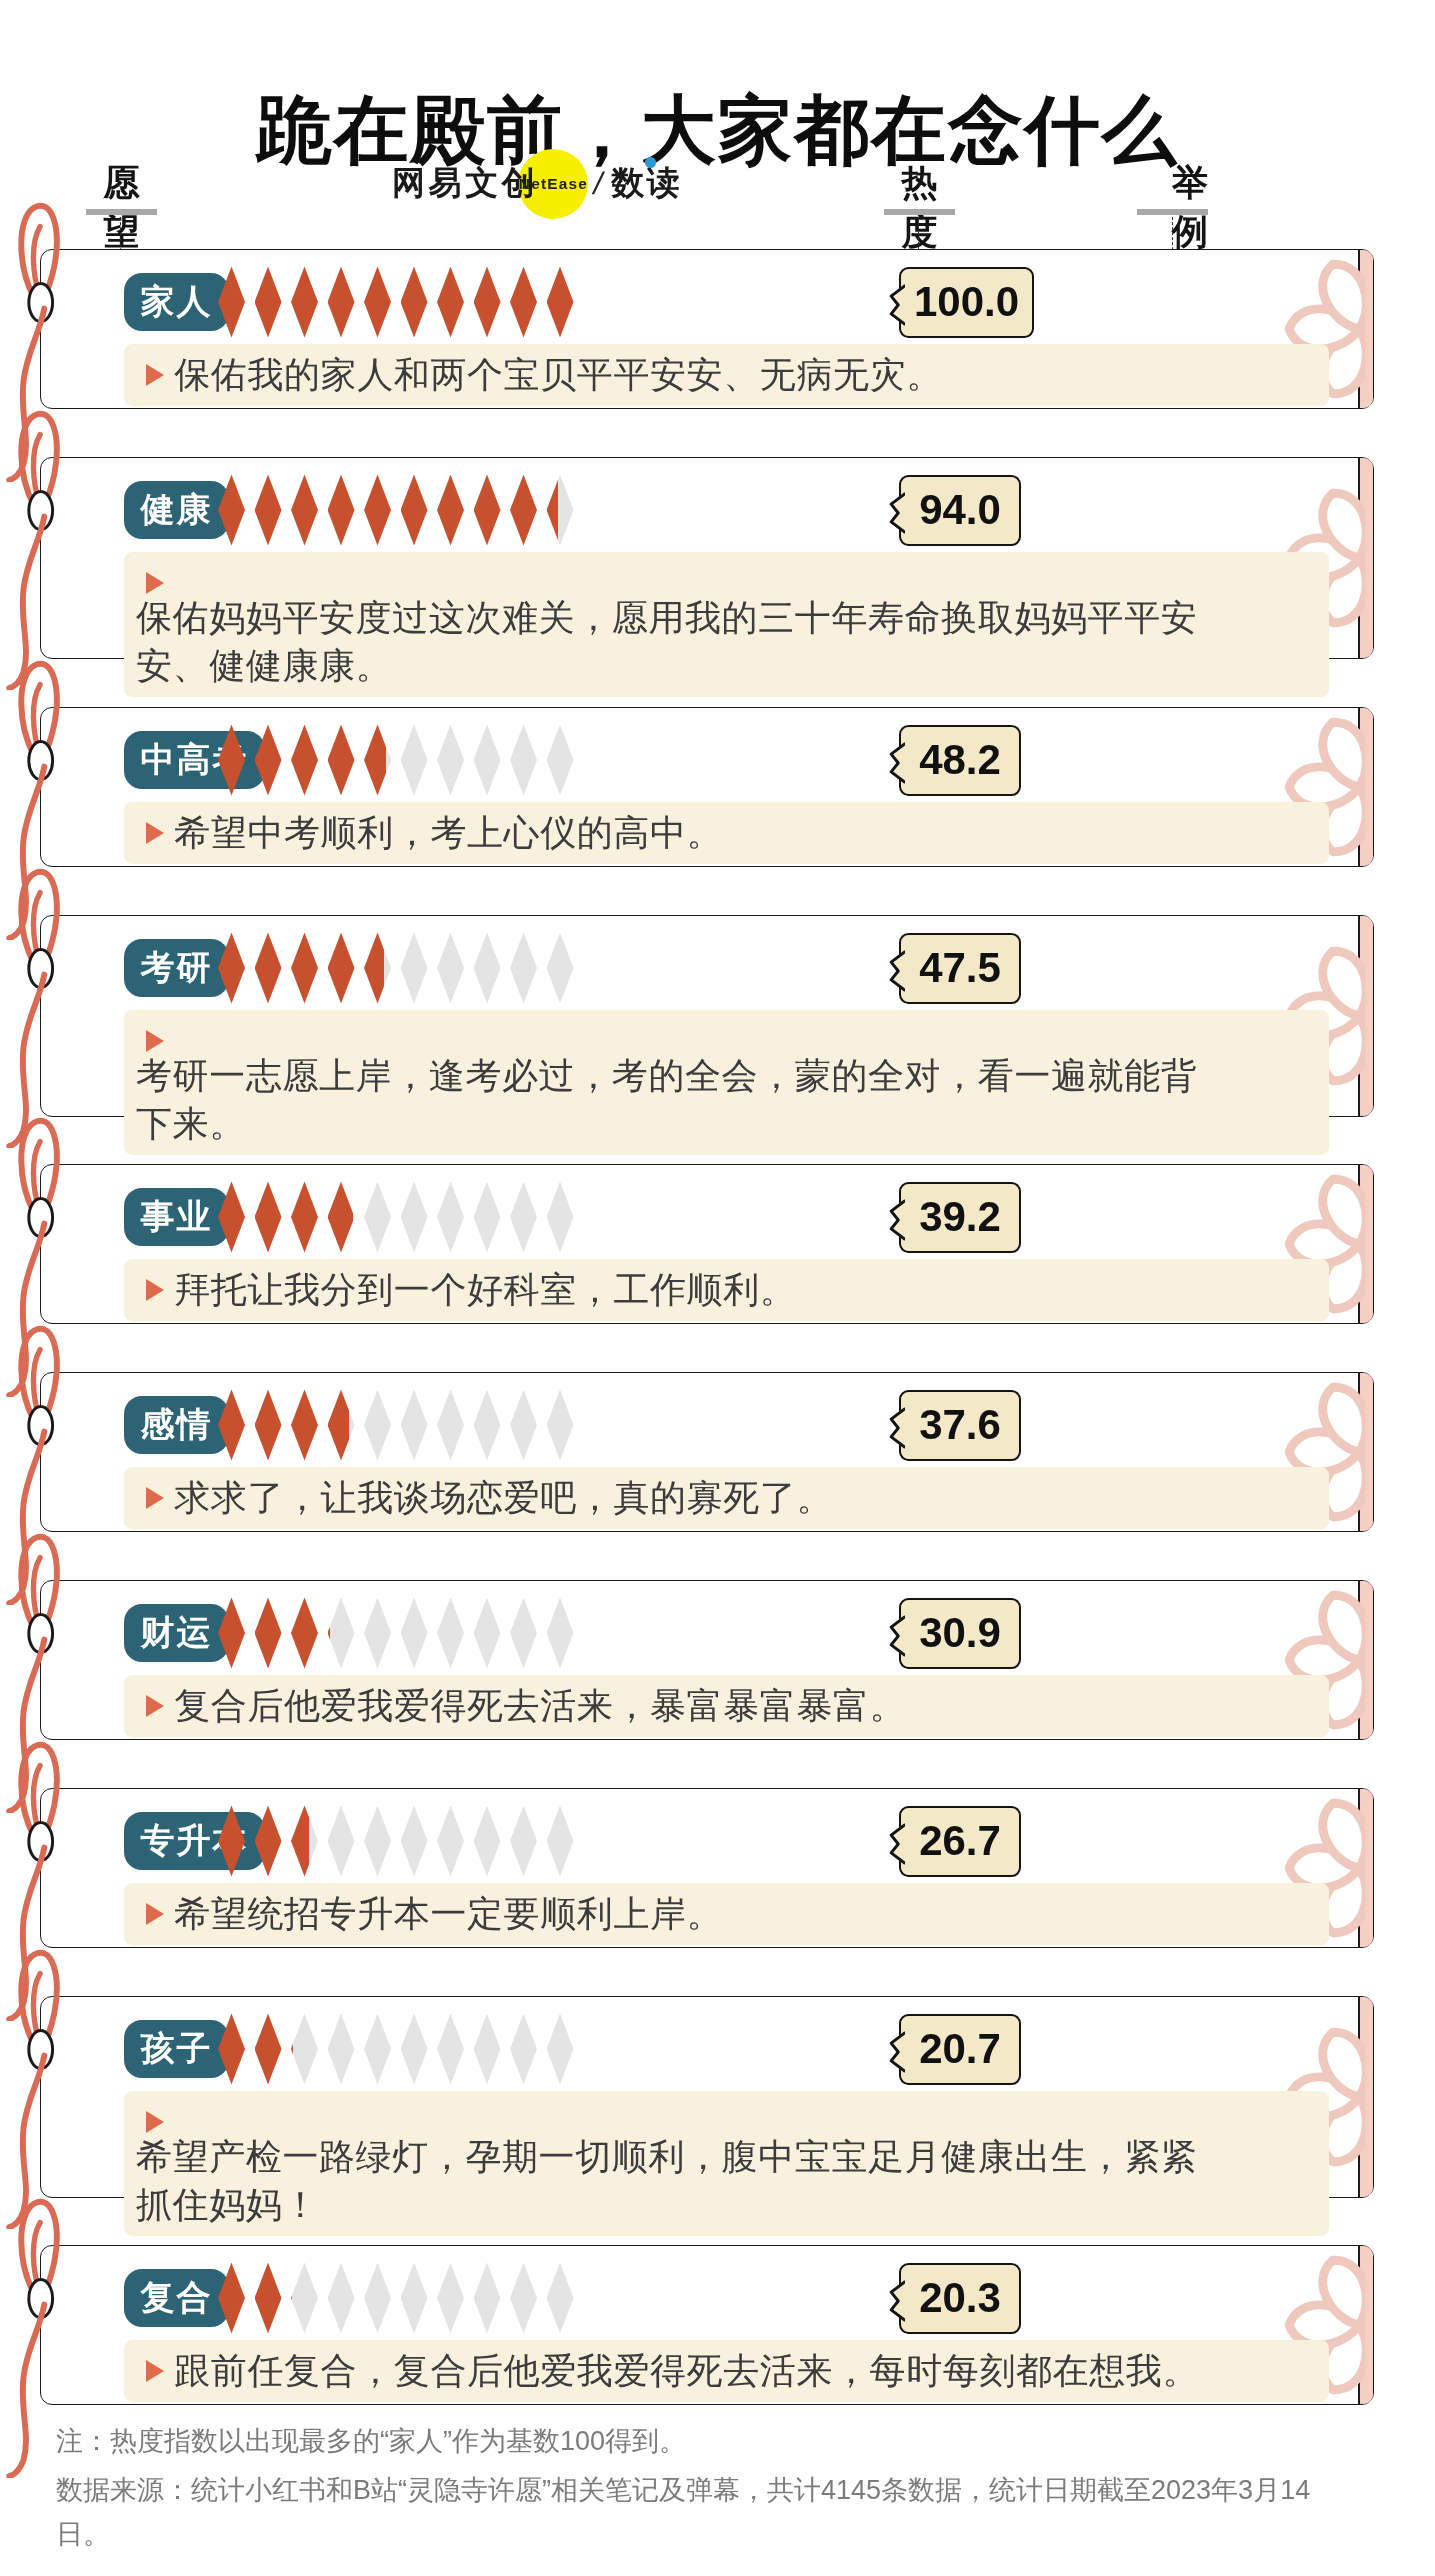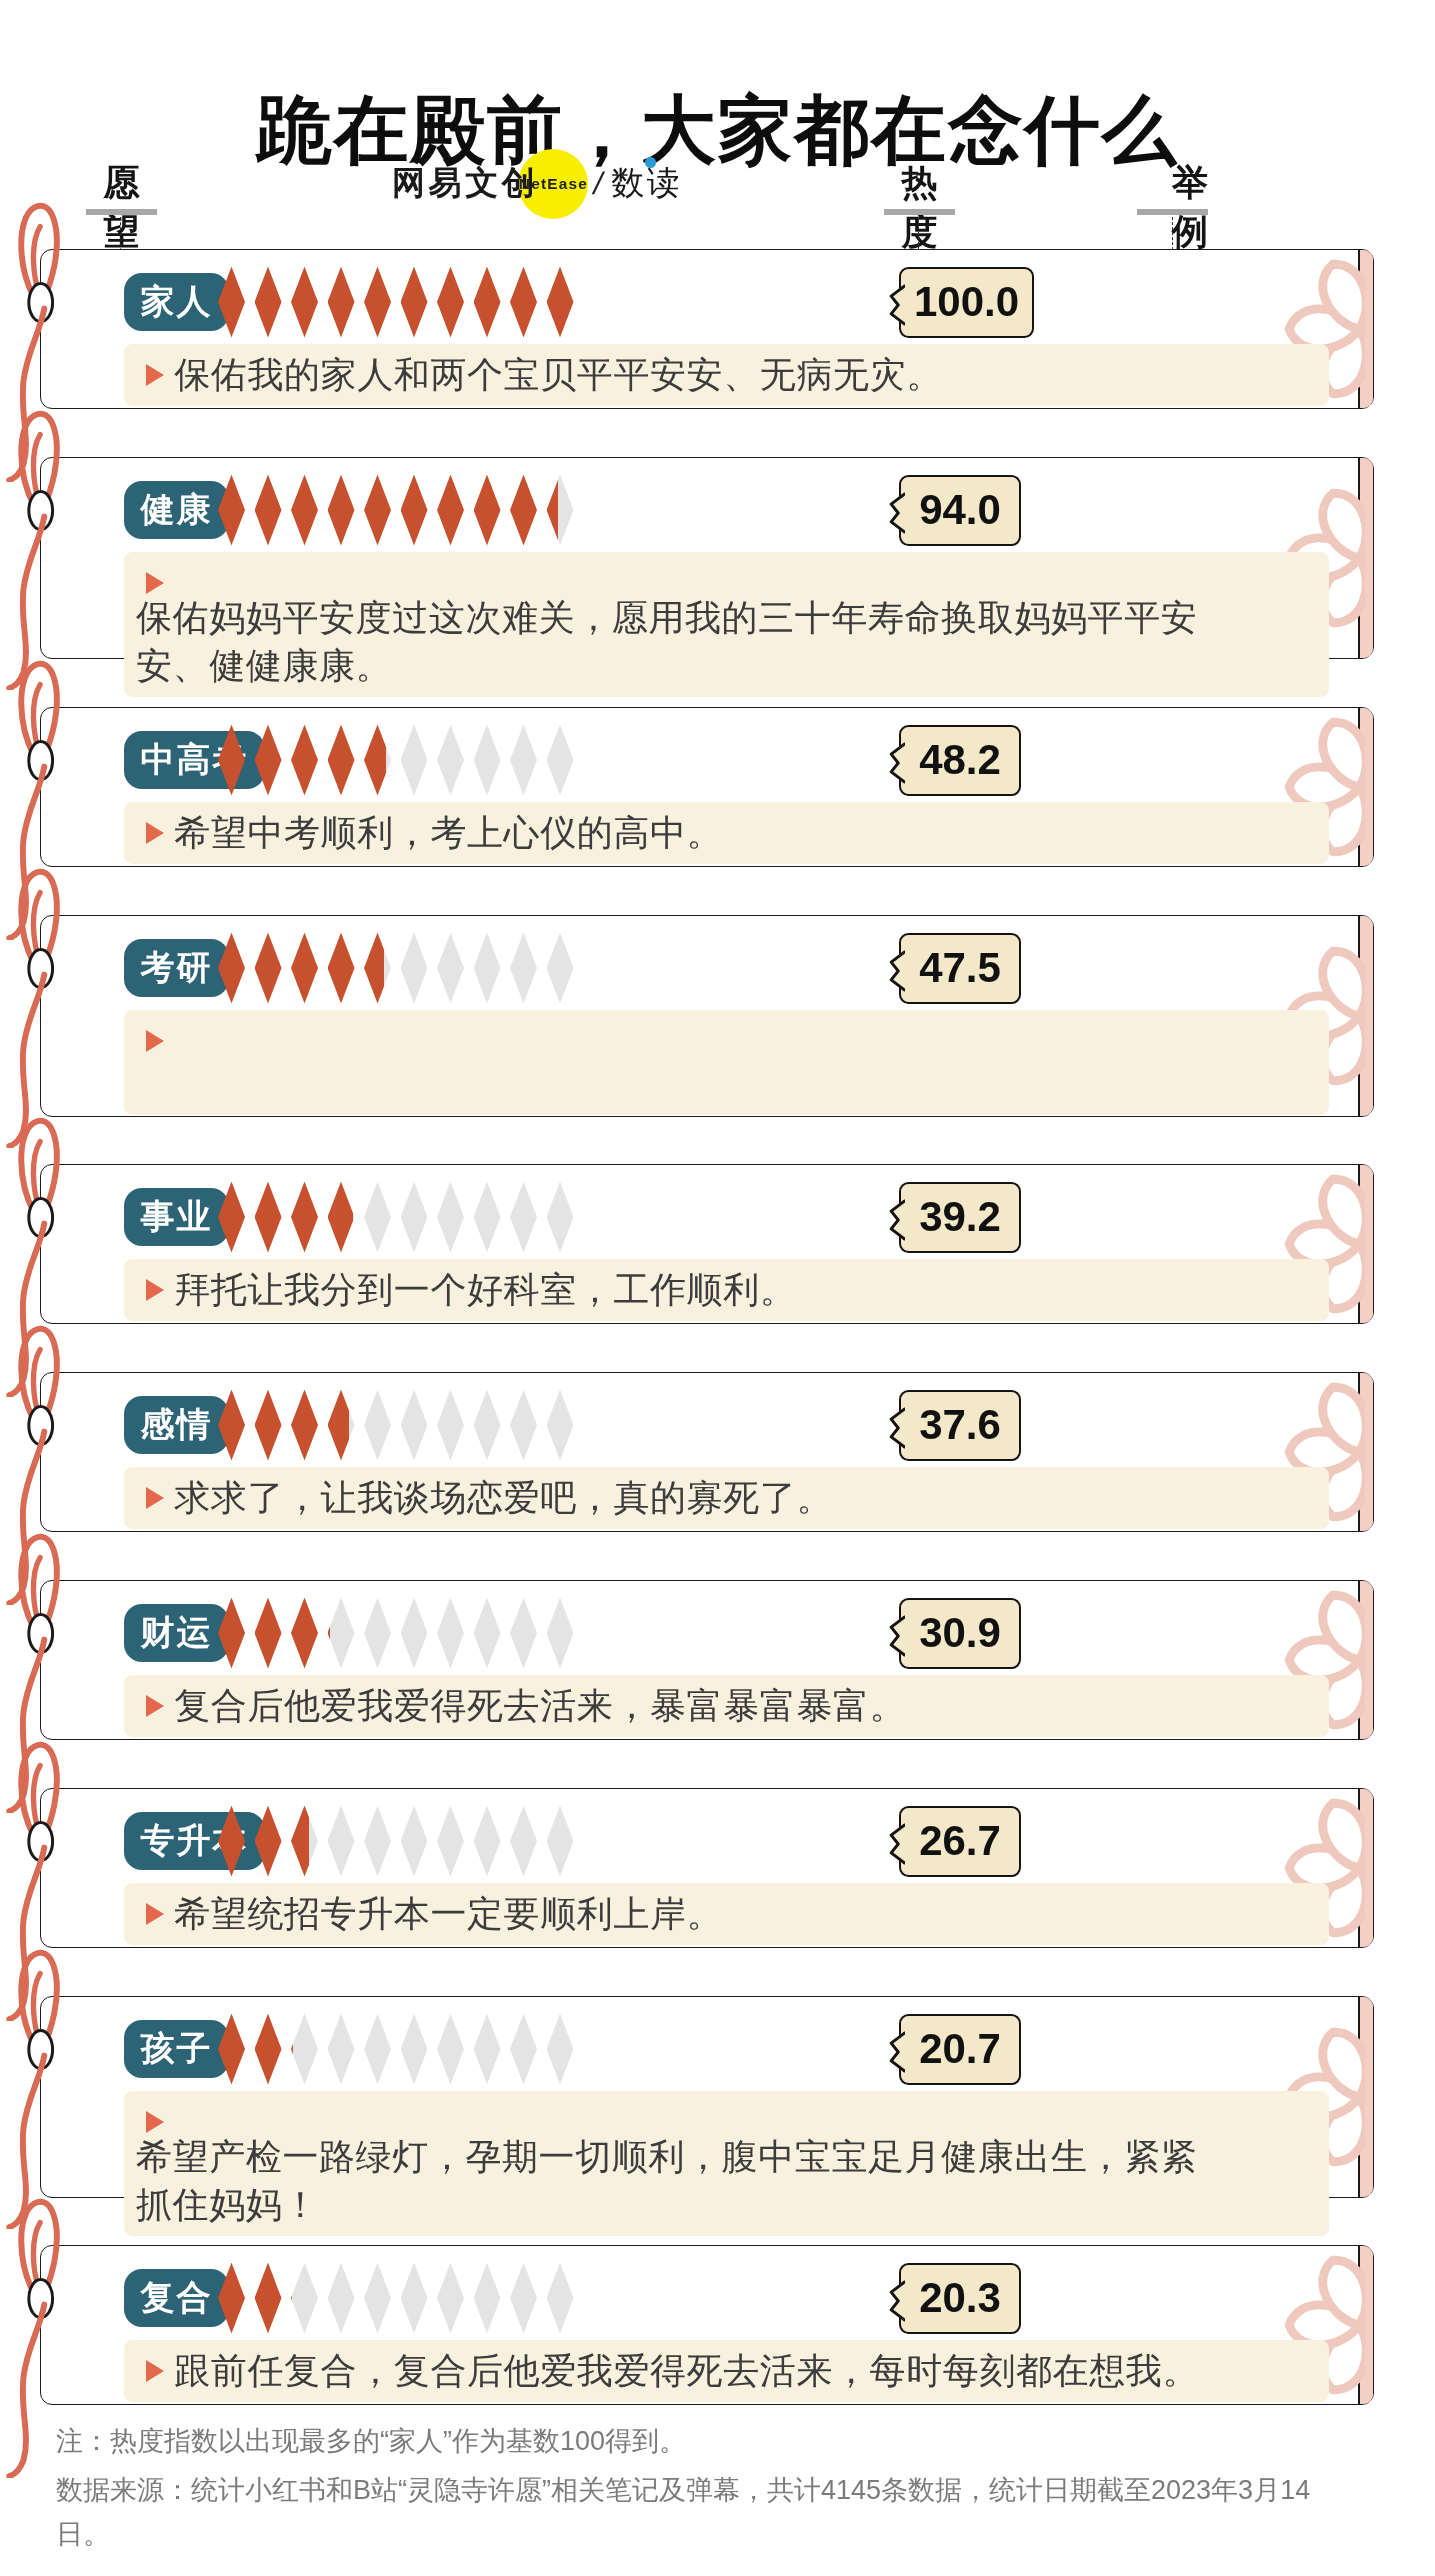--- a/index.html
+++ b/index.html
@@ -18,21 +18,21 @@
   .underline{position:absolute;top:209px;width:71px;height:6px;background:#a8a8a8;}
   .underline.u-wish{left:86px;}
   .underline.u-heat{left:884px;}
   .underline.u-example{left:1137px;}
   .logo{position:absolute;left:392px;top:148px;height:71px;display:flex;align-items:center;}
   .logo .brand{font-size:33px;font-weight:800;letter-spacing:3.6px;z-index:2;}
   .logo .ycircle{position:relative;width:70px;height:70px;border-radius:50%;
     background:#f8ef00;margin-left:-20px;z-index:1;display:flex;align-items:center;justify-content:center;}
   .logo .ne{font-size:15.4px;font-weight:700;letter-spacing:1.2px;color:#222;white-space:nowrap;}
   .logo .slash{font-size:31px;font-weight:400;margin:0 8.3px 0 6px;color:#222;transform:skewX(-12deg);}
-  .logo .product{position:relative;font-size:33px;font-weight:400;letter-spacing:2.4px;}
+  .logo .product{position:relative;font-size:33px;font-weight:700;letter-spacing:2.4px;}
   .logo .bluedot{position:absolute;top:-3.6px;right:26px;width:10.7px;height:10.7px;border-radius:50%;background:#2a9bd6;}
   
   .vdash{position:absolute;width:0;border-left:1.8px dashed #2e2e2e;}
   .vd1{left:120px;top:217px;height:50px;}
   .vd2{left:918px;top:217px;height:43px;}
   .vd3{left:1172px;top:217px;height:154px;}
   .hdash{position:absolute;height:0;border-top:1.8px dashed #2e2e2e;left:902px;top:372px;width:270px;}
   .conn-dot{position:absolute;border-radius:50%;background:#111;}
   .d-tag{left:116px;top:267px;width:10px;height:10px;}
   .d-badge{left:914px;top:260px;width:10px;height:10px;}
@@ -259,20 +259,21 @@
       <div class="dia" style="background: rgb(228, 228, 228);"></div>
     </div>
   <div class="badge">
       <svg class="notch" viewBox="0 0 36 78" width="21.4" height="46">
         <use href="#notch-sym"></use>
       </svg>
       <span>47.5</span>
     </div>
   <div class="strip">
       <span class="bullet"></span>
+      <p class="extext">考研一志愿上岸，逢考必过，考的全会，蒙的全对，看一遍就能背下来。</p>
     </div>
 </section>
 
 <section class="card short c5">
   <svg class="cord" viewBox="0 0 220 500" width="131" height="297">
       <use href="#cord-sym"></use>
     </svg>
   <div class="band"></div>
   <div class="seam"></div>
   <svg class="flower" viewBox="0 0 150 250" width="89" height="148">

